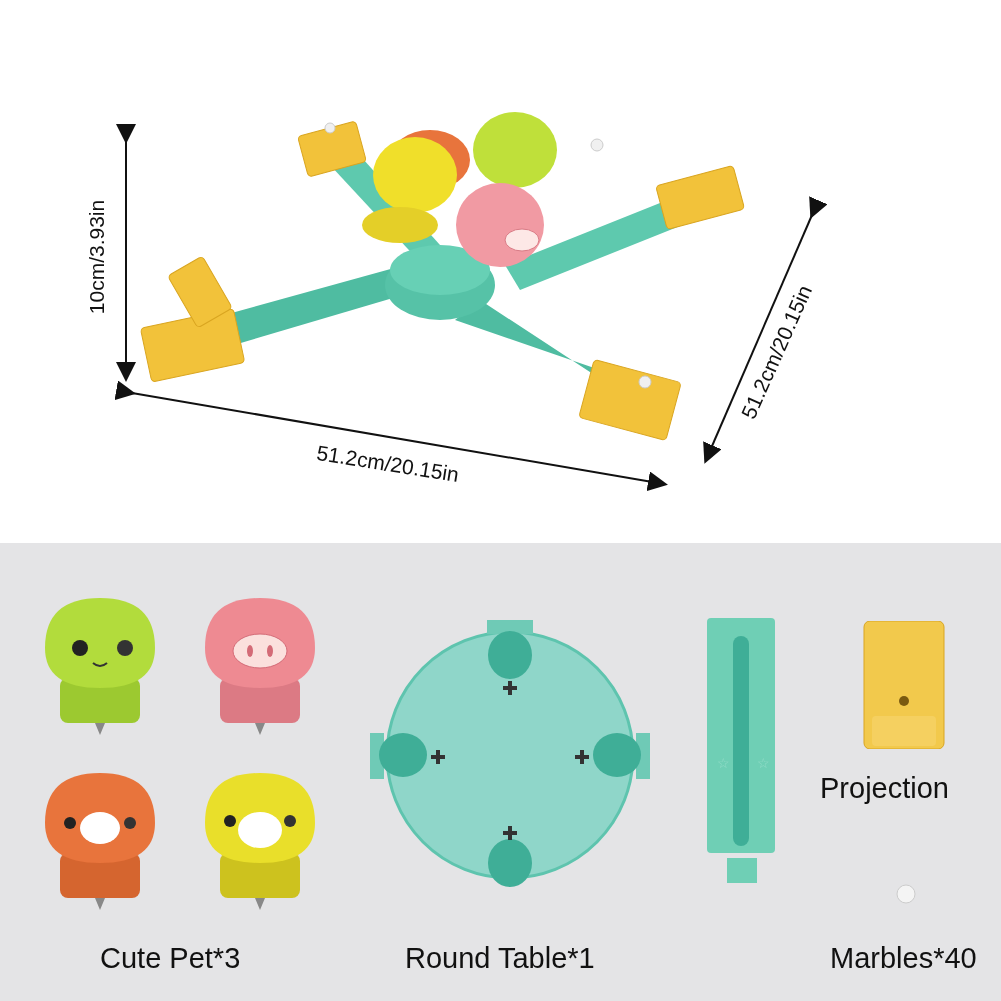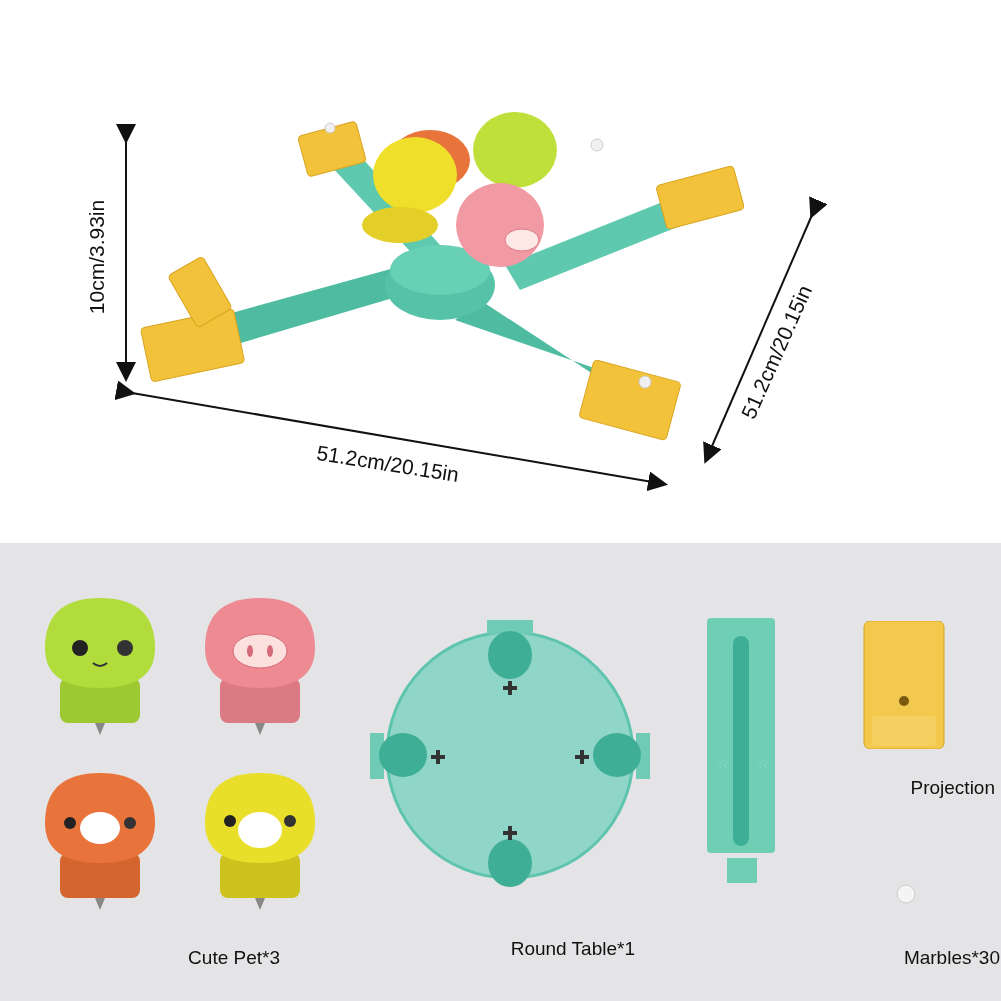--- a/index.html
+++ b/index.html
@@ -1,21 +1,21 @@
 <!DOCTYPE html>
 <html><head>
 <meta charset="utf-8">
 <style>
   html, body { margin: 0; padding: 0; }
   body { width: 1001px; height: 1001px; position: relative; overflow: hidden; background: #ffffff; font-family: "Liberation Sans", "DejaVu Sans", sans-serif; }
   .top { position: absolute; left: 0; top: 0; width: 1001px; height: 543px; background: #ffffff; }
   .bottom { position: absolute; left: 0; top: 543px; width: 1001px; height: 458px; background: #e4e4e6; }
   .abs { position: absolute; }
   .dim-label { position: absolute; font-size: 21px; color: #111; white-space: nowrap; transform-origin: center center; }
-  .part-label { position: absolute; font-size: 19px; color: #111; text-align: right; line-height: 30px; }
+  .part-label { position: absolute; font-size: 29px; color: #111; text-align: left; line-height: 30px; }
   svg { display: block; }
 </style>
 </head>
 <body>
 
 <div class="top">
   <svg class="abs" style="left:0;top:0" width="1001" height="543">
     <defs>
       <marker id="ah" markerWidth="10" markerHeight="10" refX="8" refY="5" orient="auto">
         <path d="M0,0 L10,5 L0,10 z" fill="#111"></path>
@@ -112,21 +112,21 @@
       <line x1="138" y1="73" x2="152" y2="73"></line>
         <line x1="145" y1="66" x2="145" y2="80"></line>
       <line x1="138" y1="218" x2="152" y2="218"></line>
         <line x1="145" y1="211" x2="145" y2="225"></line>
       <line x1="66" y1="142" x2="80" y2="142"></line>
         <line x1="73" y1="135" x2="73" y2="149"></line>
       <line x1="210" y1="142" x2="224" y2="142"></line>
         <line x1="217" y1="135" x2="217" y2="149"></line>
     </g>
   </svg>
-  <div class="part-label" style="left:405px;top:391px;width:230px;">Round Table*1</div>
+  <div class="part-label" style="left:405px;top:400px;width:230px;">Round Table*1</div>
 
   <svg class="abs" style="left:705px;top:75px" width="75" height="270">
     <rect x="2" y="0" width="68" height="235" rx="4" fill="#6fcfb5"></rect>
     <rect x="28" y="18" width="16" height="210" rx="8" fill="#3fae97"></rect>
     <rect x="22" y="240" width="30" height="25" fill="#6fcfb5"></rect>
     <text x="12" y="150" font-size="14" fill="#93dcc8" font-family="Liberation Sans, sans-serif">☆</text>
     <text x="52" y="150" font-size="14" fill="#93dcc8" font-family="Liberation Sans, sans-serif">☆</text>
   </svg>
 
   <svg class="abs" style="left:862px;top:78px" width="85" height="128">
@@ -134,14 +134,14 @@
     <rect x="10" y="95" width="64" height="30" rx="4" fill="#f5d060"></rect>
     <circle cx="42" cy="80" r="5" fill="#7a5a10"></circle>
   </svg>
   <div class="part-label" style="left:820px;top:230px;width:175px;">
     <div>Projection</div>
   </div>
 
   <svg class="abs" style="left:895px;top:340px" width="22" height="22">
     <circle cx="11" cy="11" r="9" fill="#f4f4f4" stroke="#ccc"></circle>
   </svg>
-  <div class="part-label" style="left:830px;top:400px;width:170px;">Marbles*30</div>
+  <div class="part-label" style="left:830px;top:400px;width:170px;">Marbles*40</div>
 </div>
 
 </body></html>

